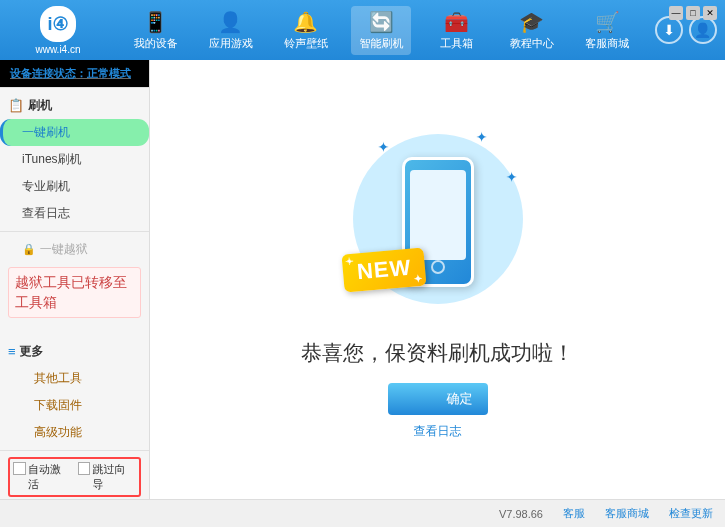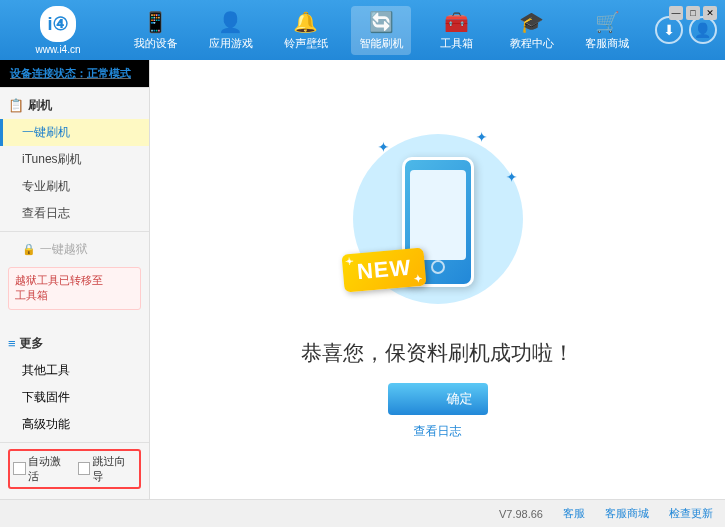--- a/index.html
+++ b/index.html
@@ -116,71 +116,72 @@
       font-weight: bold;
     }
     .sidebar-section-icon { margin-right: 4px; color: #2288d8; font-size: 13px; }
     .sidebar-item {
       padding: 5px 8px 5px 22px;
       font-size: 12px;
       color: #444;
       cursor: pointer;
     }
     .sidebar-item.active {
-      background: #fef9c3;
+      background: #86efac;
       color: #1a7dcc;
       border-left: 3px solid #2288d8;
       padding-left: 19px;
+      border-radius: 11px;
     }
     .sidebar-divider { height: 1px; background: #e0e0e0; margin: 4px 0; }
     .sidebar-disabled {
       padding: 5px 8px 5px 22px;
       font-size: 12px;
       color: #aaa;
       cursor: default;
       display: flex; align-items: center; gap: 4px;
     }
     .lock-icon { font-size: 11px; color: #aaa; }
     .sidebar-notice {
       margin: 4px 8px;
       padding: 5px 6px;
       background: #fff3f3;
       border: 1px solid #ffcccc;
       border-radius: 3px;
-      font-size: 11px;
+      font-size: 14px;
       color: #cc4444;
       line-height: 1.4;
     }
     .sidebar-more-header {
       display: flex; align-items: center;
       padding: 5px 8px;
       font-size: 12px; color: #333; font-weight: bold;
     }
     .sidebar-more-item {
-      padding: 5px 8px 5px 22px;
-      font-size: 12px; color: #000000; cursor: pointer;
+      padding: 5px 8px 5px 34px;
+      font-size: 12px; color: #a16207; cursor: pointer;
     }
 
     
     .sidebar-bottom {
       margin-top: auto;
       padding: 6px 8px;
       border-top: 1px solid #e0e0e0;
     }
     .auto-activate-row {
       display: flex;
       align-items: center;
       gap: 6px;
       margin-bottom: 6px;
       padding: 3px;
       border: 2px solid #ff4444;
       border-radius: 3px;
     }
     .checkbox-label {
-      display: flex; align-items: center; gap: 2px;
+      display: flex; align-items: flex-start; gap: 2px;
       font-size: 11px; color: #333; cursor: pointer;
     }
     .checkbox { width: 13px; height: 13px; border: 1px solid #aaa; background: white; display: inline-block; cursor: pointer; }
     .device-info {
       display: flex; align-items: flex-start; gap: 5px;
       padding: 4px 0;
     }
     .device-details { font-size: 11px; color: #333; line-height: 1.5; }
     .device-name { font-weight: bold; color: #1a1a1a; font-size: 12px; }
 

